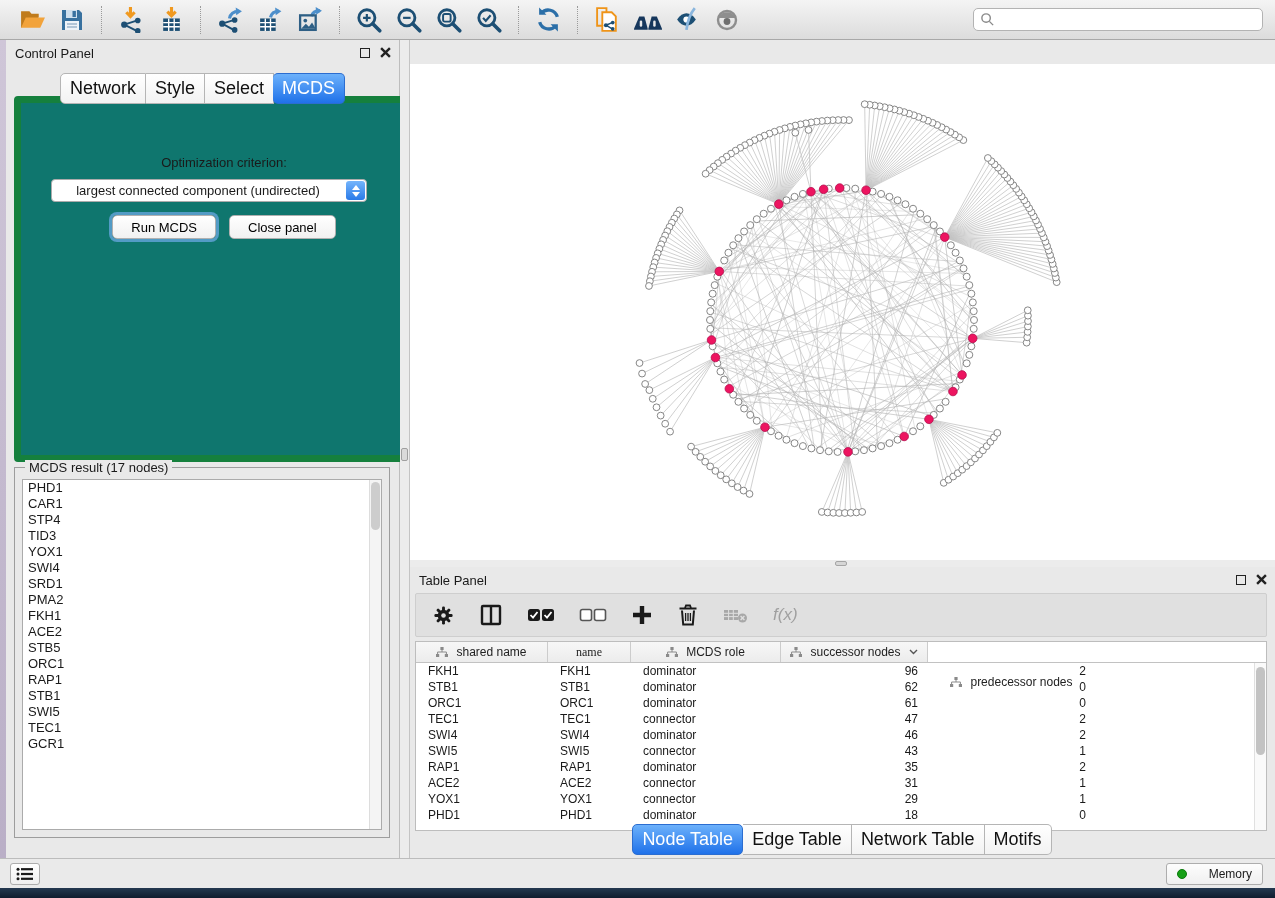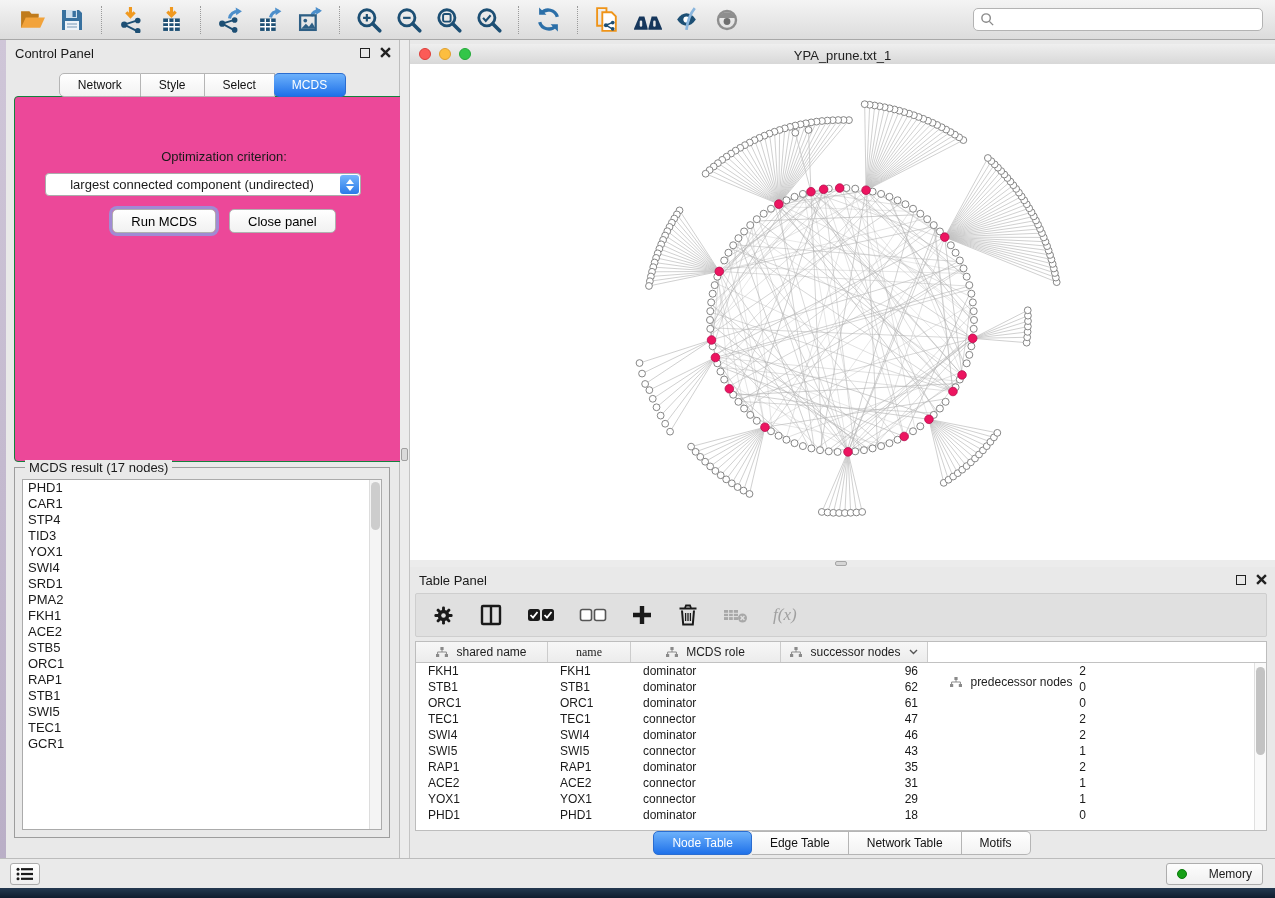--- a/index.html
+++ b/index.html
@@ -21,25 +21,25 @@
   .search-glass{position:absolute;left:7px;top:4px}
 
   
   .control-panel{position:absolute;left:6px;top:40px;width:394px;height:818px;background:#e9e9e9;border-right:1px solid #bdbdbd}
   .panel-titlebar{position:relative;height:26px}
   .panel-title{position:absolute;left:9px;top:6px;font-size:13px;color:#1a1a1a}
   .panel-btns{position:absolute;right:8px;top:7px;display:flex;gap:10px;align-items:center}
   .float-ic{width:10px;height:10px;border:1.6px solid #222;display:inline-block;cursor:pointer}
   .close-ic{cursor:pointer;line-height:0}
   .cp-tabs{position:absolute;left:0;top:33px;width:100%;display:flex;justify-content:center;z-index:2}
-  .seg{font-size:12px;padding:4px 18px;background:linear-gradient(#ffffff,#f2f2f2);border:1px solid #b5b5b5;border-left:none;color:#111;cursor:pointer;white-space:nowrap}
+  .seg{font-size:18px;padding:4px 9px;background:linear-gradient(#ffffff,#f2f2f2);border:1px solid #b5b5b5;border-left:none;color:#111;cursor:pointer;white-space:nowrap}
   .seg:first-child{border-left:1px solid #b5b5b5;border-radius:5px 0 0 5px}
   .seg:last-child{border-radius:0 5px 5px 0}
   .seg.active{background:linear-gradient(#6cb1fb,#1f71e9);color:#fff;border-color:#2b6dd0;border-radius:5px;margin-left:-1px}
-  .cp-sub{position:absolute;left:8px;top:56px;width:420px;height:366px;background:#ec4899;border:1px solid #15803d;border-radius:4px}
+  .cp-sub{position:absolute;left:8px;top:56px;width:420px;height:366px;background:#0f766e;border:7px solid #15803d;border-radius:4px}
   .opt-label{position:absolute;left:0;top:52px;width:100%;text-align:center;font-size:13px}
   .select{position:absolute;left:30px;top:76px;width:316px;height:23px;background:#fff;border:1px solid #ababab;border-radius:4px;cursor:pointer}
   .select-text{position:absolute;left:0;right:22px;top:3px;text-align:center;font-size:13px;white-space:nowrap}
   .stepper{position:absolute;right:1px;top:1px;bottom:1px;width:19px;border-radius:3px;background:linear-gradient(#74b5fc,#2a7ae8);display:flex;flex-direction:column;align-items:center;justify-content:center;gap:2px}
   .tri-up{width:0;height:0;border-left:4px solid transparent;border-right:4px solid transparent;border-bottom:5px solid #fff}
   .tri-dn{width:0;height:0;border-left:4px solid transparent;border-right:4px solid transparent;border-top:5px solid #fff}
   .cp-buttons{position:absolute;left:0;top:112px;width:100%;display:flex;justify-content:center;gap:13px}
   .pushbtn{font-size:13px;height:24px;padding:0 18px;background:linear-gradient(#ffffff,#f1f1f1);border:1px solid #b0b0b0;border-radius:5px;cursor:pointer}
   .pushbtn.focused{box-shadow:0 0 0 3px rgba(120,175,245,.65)}
   .result-group{position:absolute;left:8px;top:427px;width:376px;height:371px;border:1px solid #9d9d9d}
@@ -61,21 +61,21 @@
     background:linear-gradient(180deg,#efefef,#d8d8d8);border-bottom:1px solid #b2b2b2}
   .tl{width:12px;height:12px;border-radius:50%;display:inline-block}
   .traffic{position:absolute;left:9px;top:4px;display:flex;gap:8px}
   .net-title{position:absolute;width:100%;top:4px;text-align:center;font-size:13px;color:#222}
   .net-canvas{position:absolute;left:0;top:24px;width:865px;height:496px;background:#fff;cursor:default}
 
   
   .table-panel{position:absolute;left:410px;top:567px;width:865px;height:291px;background:#e9e9e9}
   .tp-toolbar{position:absolute;left:5px;top:26px;right:8px;height:44px;background:#e0e0e0;border:1px solid #cecece;border-radius:2px;display:flex;align-items:center;gap:24px;padding-left:16px}
   .tp-ic{display:flex;align-items:center;justify-content:center;cursor:pointer}
-  .fx{font-family:Liberation Serif, serif;font-style:italic;font-size:17px;color:#a0a0a0;cursor:default}
+  .fx{font-family:Liberation Sans, sans-serif;font-style:italic;font-size:17px;color:#a0a0a0;cursor:default}
   .tp-table{position:absolute;left:5px;top:74px;right:8px;height:190px;background:#fff;border:1px solid #bdbdbd;overflow:hidden}
   .thead{display:flex;height:21px;border-bottom:1px solid #c2c2c2}
   .th{display:flex;align-items:center;justify-content:center;gap:8px;font-size:12px;color:#222;
      background:linear-gradient(#f7f7f7,#ececec);border-right:1px solid #cccccc;cursor:pointer}
   .tbody .tr{display:flex;height:16px;align-items:center;cursor:default}
   .td{font-size:12px;white-space:nowrap;overflow:hidden}
   .td.txt{padding-left:12px;text-align:left}
   .td.num{padding-right:10px;text-align:right}
   .tscroll{position:absolute;right:0;top:21px;bottom:0;width:12px;background:#fafafa;border-left:1px solid #e0e0e0}
   .tthumb{position:absolute;right:1px;top:4px;width:9px;height:88px;background:#c3c3c3;border-radius:5px}
@@ -291,28 +291,20 @@
         <div class="mcds-item">GCR1</div>
       </div>
   </div>
 </div>
 
 <div class="v-splitter">
     <div class="v-handle"></div>
   </div>
 
 <div class="net-window">
-  <div class="net-titlebar">
-    <span class="traffic">
-      <span class="tl" style="background:#fc5b57;border:1px solid #dd3e39"></span>
-      <span class="tl" style="background:#fdbe3f;border:1px solid #e0a02e"></span>
-      <span class="tl" style="background:#33c649;border:1px solid #23a938"></span>
-    </span>
-    <span class="net-title">YPA_prune.txt_1</span>
-  </div>
   <div class="net-canvas">
     <svg id="netsvg" width="865" height="496" viewBox="0 0 865 496">
         <g>
           <line x1="534.7280956054348" y1="173.1088763902874" x2="304.6330082216249" y2="290.6648150914919" stroke="#b2b2b2" stroke-width="0.7" opacity="0.89"></line>
           <line x1="302.21583772715843" y1="280.08466780208374" x2="522.2958394497564" y2="352.2842737837484" stroke="#b2b2b2" stroke-width="0.7" opacity="0.86"></line>
           <line x1="309.2695038627508" y1="207.40755904562252" x2="465.1211333352918" y2="128.22288731315837" stroke="#b2b2b2" stroke-width="0.7" opacity="0.50"></line>
           <line x1="555.0231354539949" y1="208.15328492918226" x2="333.5001674637356" y2="168.12632367808965" stroke="#b2b2b2" stroke-width="0.7" opacity="0.42"></line>
           <line x1="437.98791443306146" y1="387.8641152123744" x2="549.2391548343146" y2="316.6546005982695" stroke="#b2b2b2" stroke-width="0.7" opacity="0.80"></line>
           <line x1="553.5635805345148" y1="204.55783939579777" x2="334.7147655583955" y2="345.2164960062995" stroke="#b2b2b2" stroke-width="0.7" opacity="0.65"></line>
           <line x1="301.51880694125373" y1="275.96642827263287" x2="551.8182023405761" y2="200.61409576550403" stroke="#b2b2b2" stroke-width="0.7" opacity="0.80"></line>

